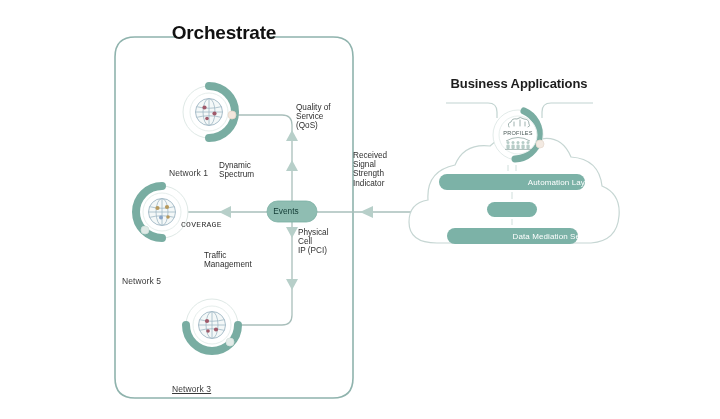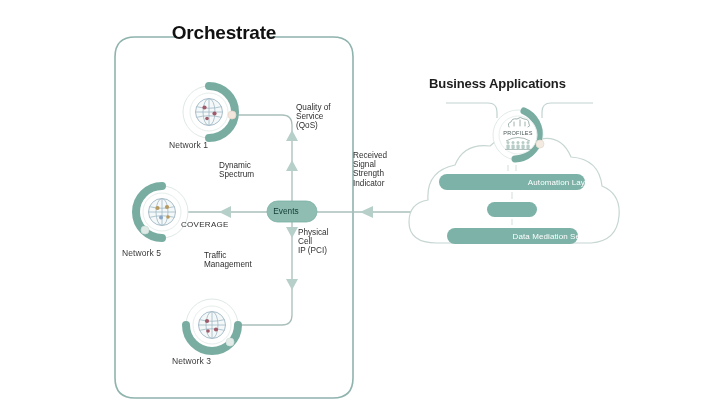--- a/index.html
+++ b/index.html
@@ -12,23 +12,23 @@
   svg#scene{position:absolute;left:0;top:0;width:720px;height:419px;}
   .lbl{
     position:absolute;
     color:#2b2b2b;
     font-family:"Liberation Sans", sans-serif;
     text-align:left;
     line-height:1.12;
     white-space:pre-line;
     -webkit-font-smoothing:antialiased;
   }
-  .lbl.node{font-size:8.5px;color:#3a3a3a;letter-spacing:.1px;}
+  .lbl.node{font-size:8.5px;color:#3a3a3a;letter-spacing:.1px;margin-top:28px;}
   .lbl.flow{font-size:8.2px;color:#2f2f2f;}
-  .lbl.flowcaps{font-size:8px;color:#2f2f2f;letter-spacing:.3px;}
+  .lbl.flowcaps{font-size:8px;color:#2f2f2f;letter-spacing:.3px;font-family:Liberation Mono, monospace;}
   .title-orch{
     position:absolute;font-size:19px;font-weight:bold;color:#111111;
     letter-spacing:-0.2px;
   }
   .title-biz{
     position:absolute;font-size:13px;font-weight:bold;color:#1d1d1d;
     letter-spacing:-0.1px;
   }
   .pilltxt{
     position:absolute;font-size:8px;color:#ffffff;text-align:center;
@@ -207,25 +207,25 @@
     <g stroke="#cfdedb" stroke-width="1">
       <line x1="503" y1="165" x2="503" y2="171"></line>
       <line x1="511" y1="165" x2="511" y2="171"></line>
       <line x1="507" y1="192" x2="507" y2="199"></line>
       <line x1="507" y1="219" x2="507" y2="225"></line>
     </g>
   </svg>
 
   <div class="title-orch" style="left:160px;top:22px;width:118px;text-align:center;">Orchestrate</div>
 
-  <div class="title-biz" style="left:424px;top:76px;width:180px;text-align:left;">Business Applications</div>
+  <div class="title-biz" style="left:424px;top:76px;width:180px;text-align:center;">Business Applications</div>
 
   <div class="lbl node" style="left:164px;top:141px;width:80px;">Network 1</div>
   <div class="lbl node" style="left:117px;top:249px;width:80px;">Network 5</div>
-  <div class="lbl node" style="left:167px;top:357px;width:80px;">Network 3</div>
+  <div class="lbl node" style="left:167px;top:357px;width:80px;text-decoration:underline;">Network 3</div>
 
   <div class="eventstxt" style="left:262px;top:206px;width:38px;">Events</div>
 
   <div class="lbl flow" style="left:291px;top:103px;width:62px;">Quality of
 Service
 (QoS)</div>
   <div class="lbl flow" style="left:214px;top:153px;width:68px;margin-top:8px;">Dynamic
 Spectrum</div>
   <div class="lbl flowcaps" style="left:176px;top:221px;width:74px;">COVERAGE</div>
   <div class="lbl flow" style="left:293px;top:228px;width:58px;">Physical

